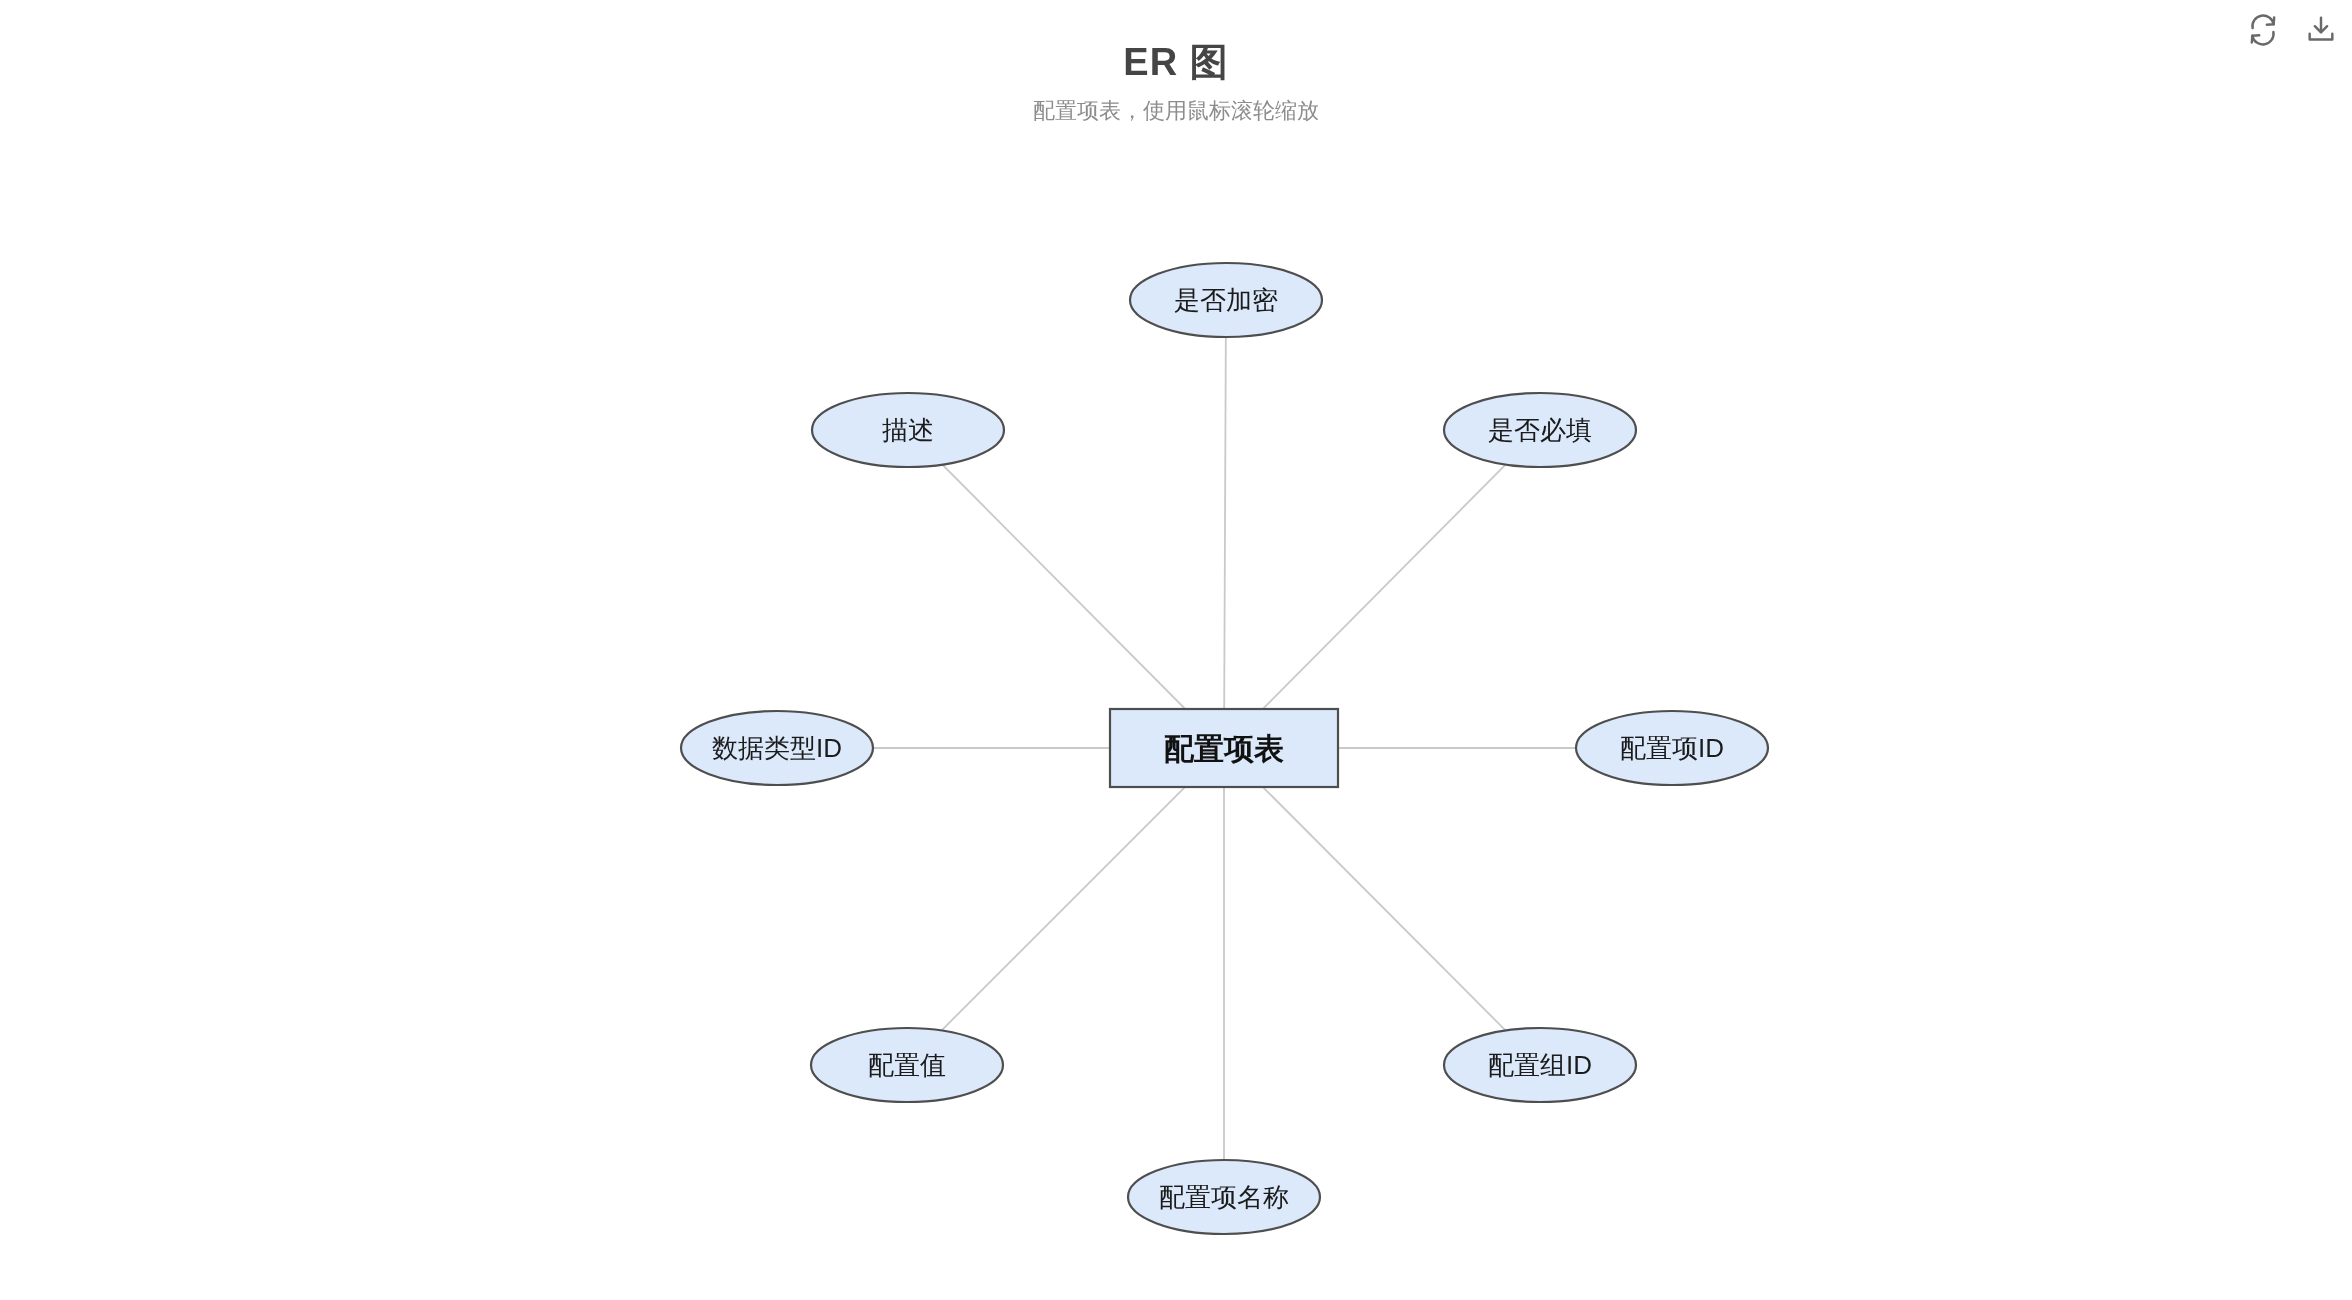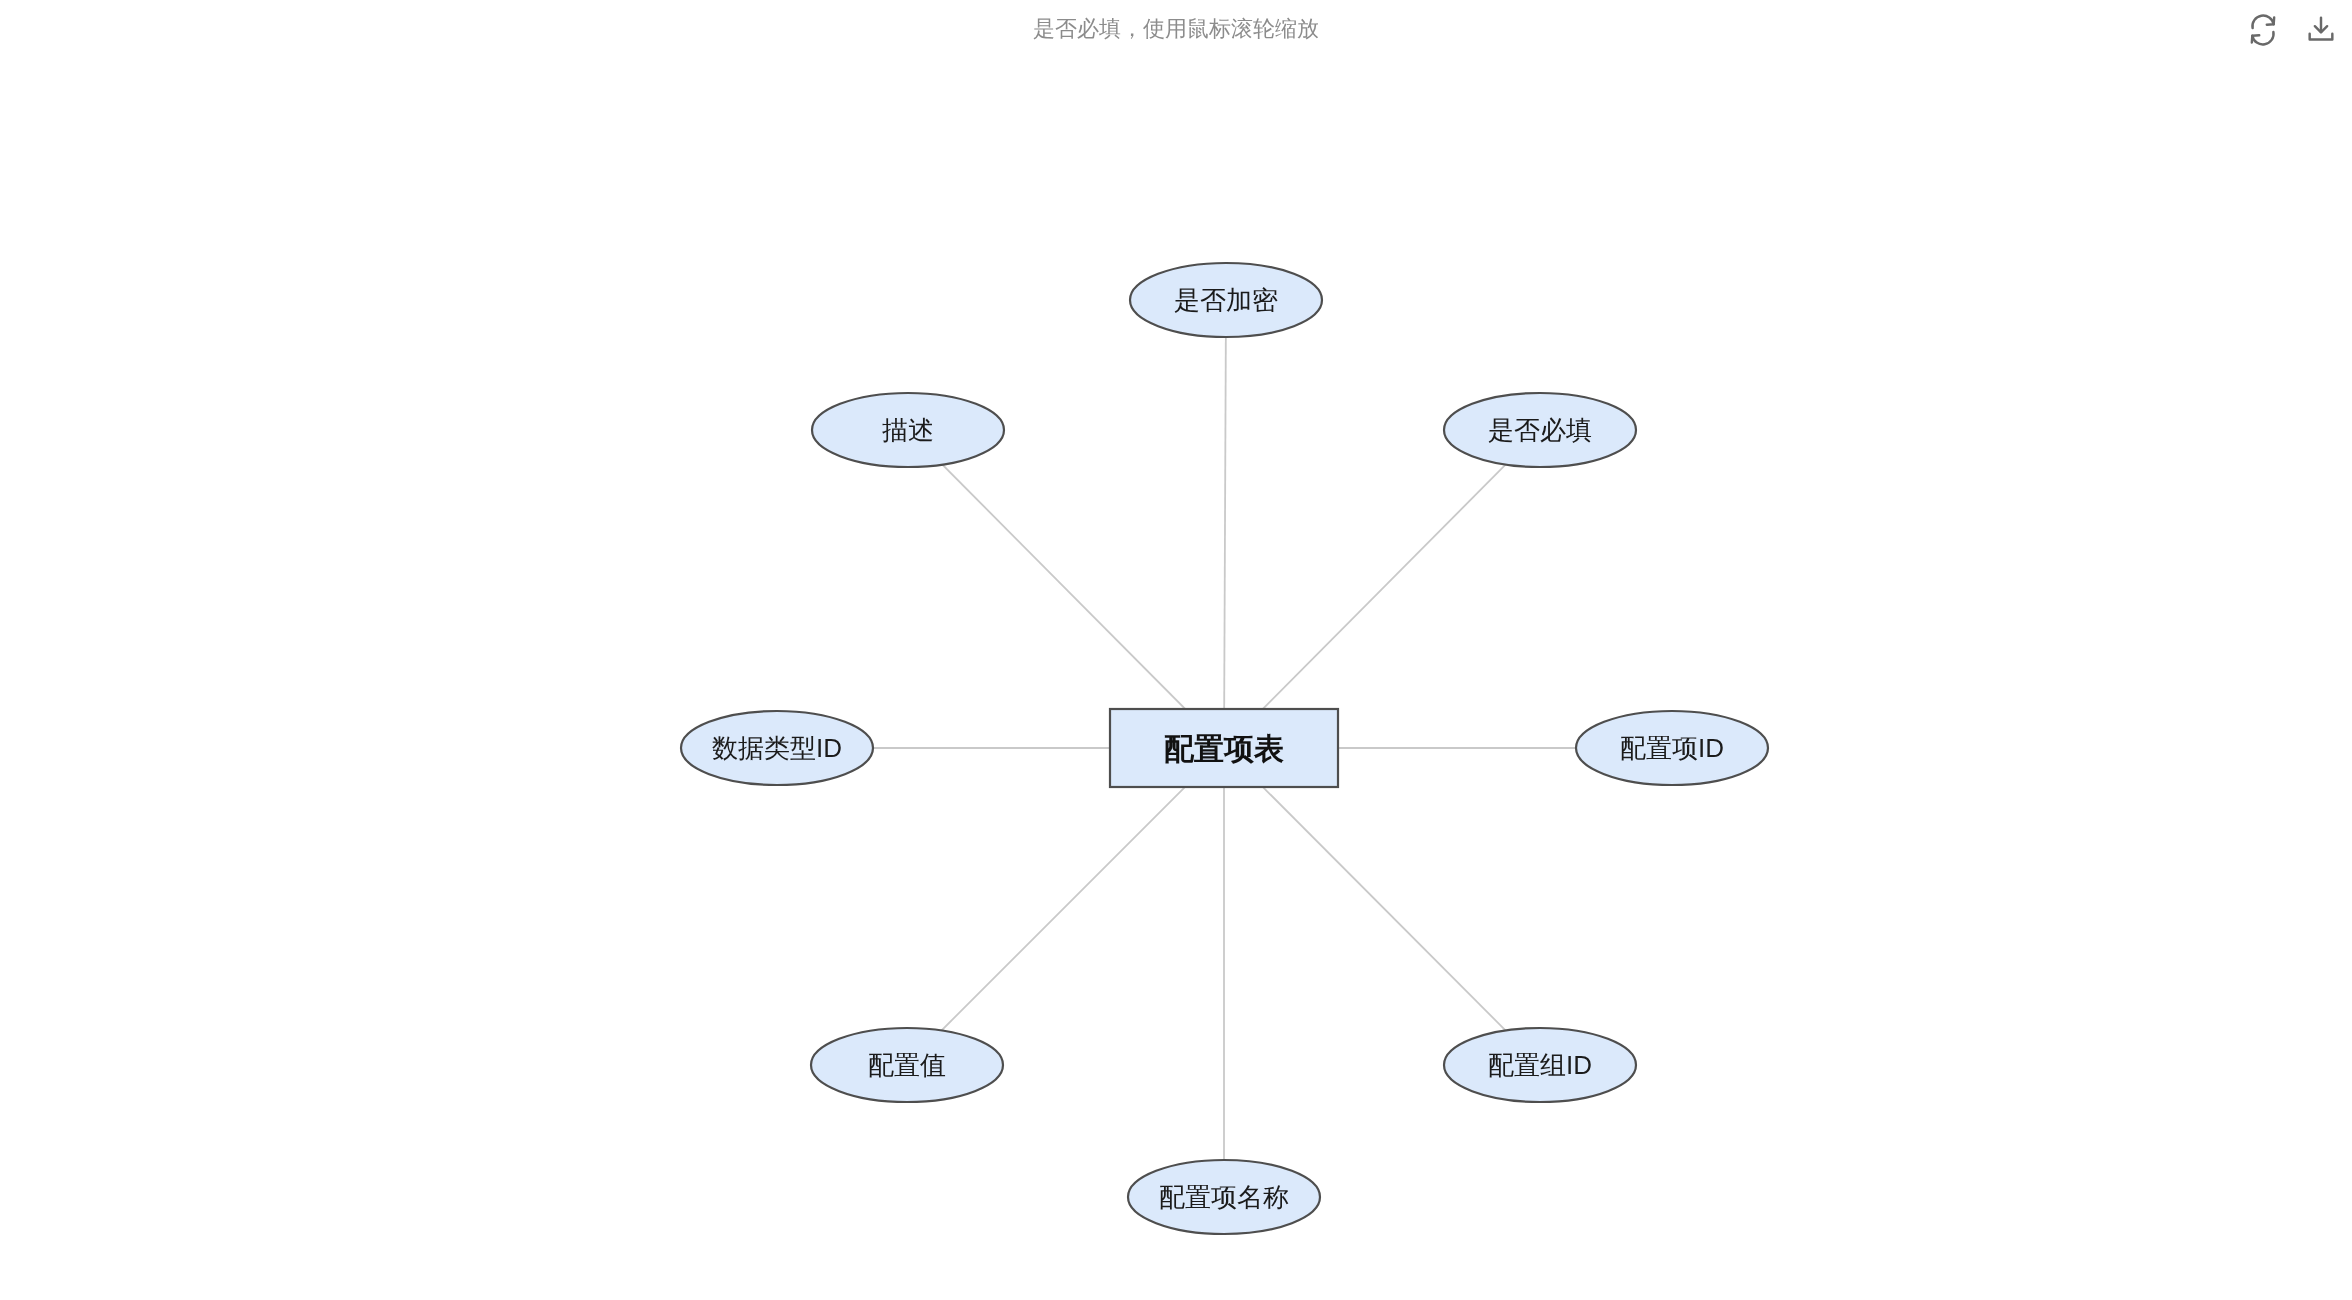--- a/index.html
+++ b/index.html
@@ -91,21 +91,22 @@
     <text class="attr-label" x="908" y="439">描述</text>
   </g>
 
   <g>
     <rect class="node-shape" x="1110" y="709" width="228" height="78" fill="#dbe9fb"></rect>
     <text class="entity-label" x="1224" y="759">配置项表</text>
   </g>
 </svg>
 
 <div class="header">
-  <div class="page-subtitle">是否必填，使用鼠标滚轮缩放</div>
+  <div class="page-title">ER 图</div>
+  <div class="page-subtitle">配置项表，使用鼠标滚轮缩放</div>
 </div>
 
 <div class="toolbar">
   <button class="icon-btn" title="">
     <svg viewBox="0 0 36 36">
       <path class="icon-stroke" d="M 7 16 A 11.3 11.3 0 0 1 29.3 12"></path>
       <polyline class="icon-stroke" points="29.8,4.8 29.3,12 22,12.4"></polyline>
       <path class="icon-stroke" d="M 29 20 A 11.3 11.3 0 0 1 6.7 24"></path>
       <polyline class="icon-stroke" points="6.2,31.2 6.7,24 14,23.6"></polyline>
     </svg>

